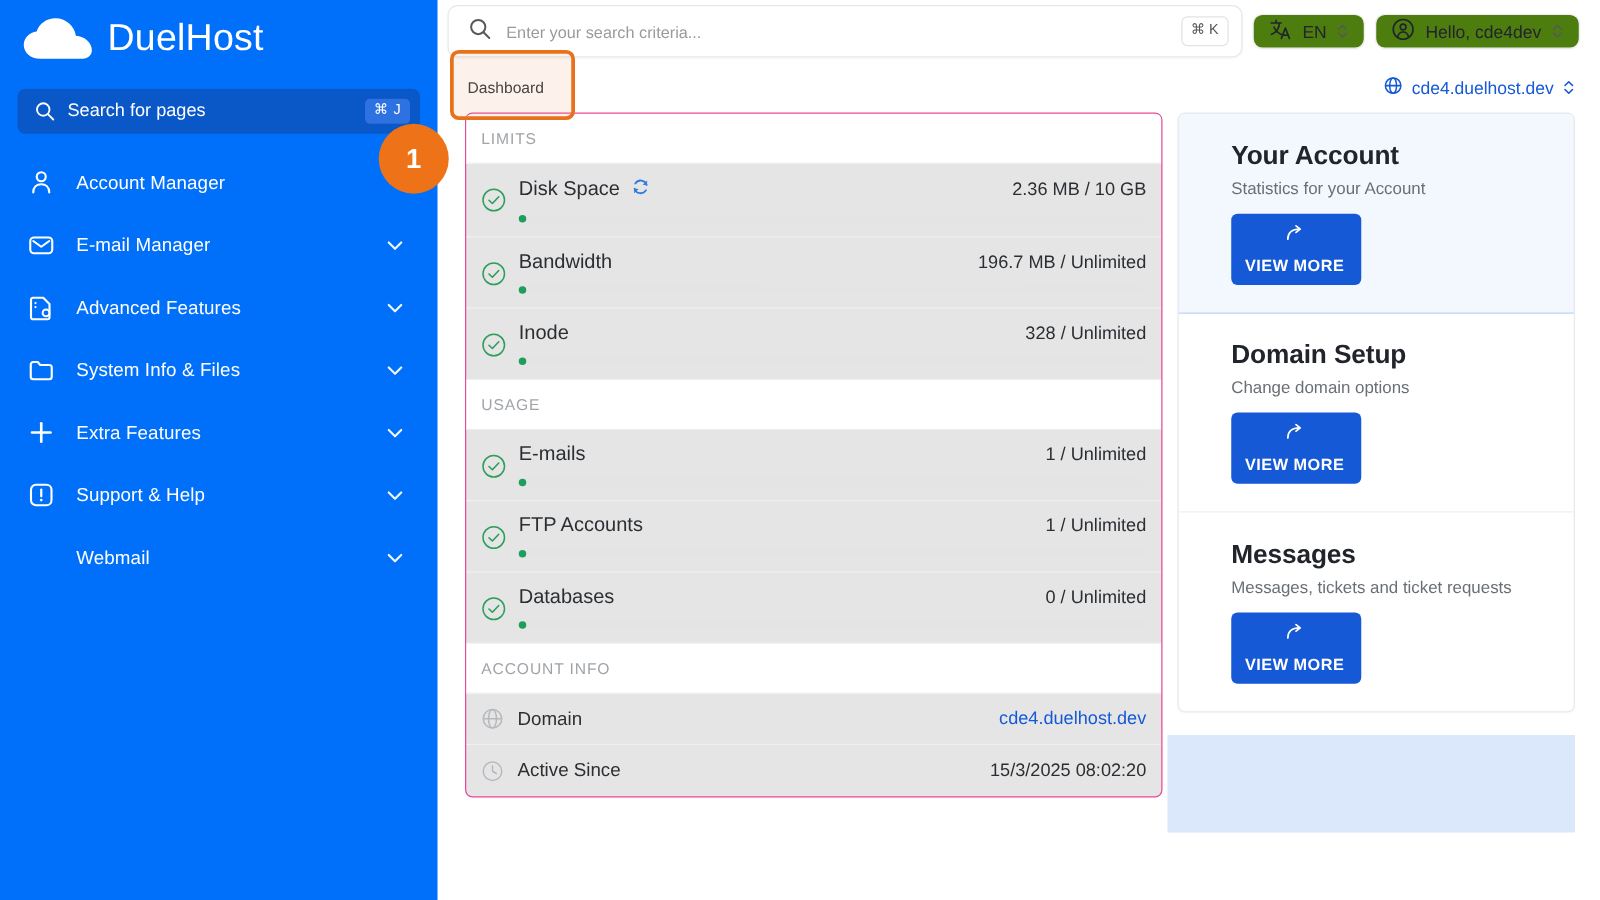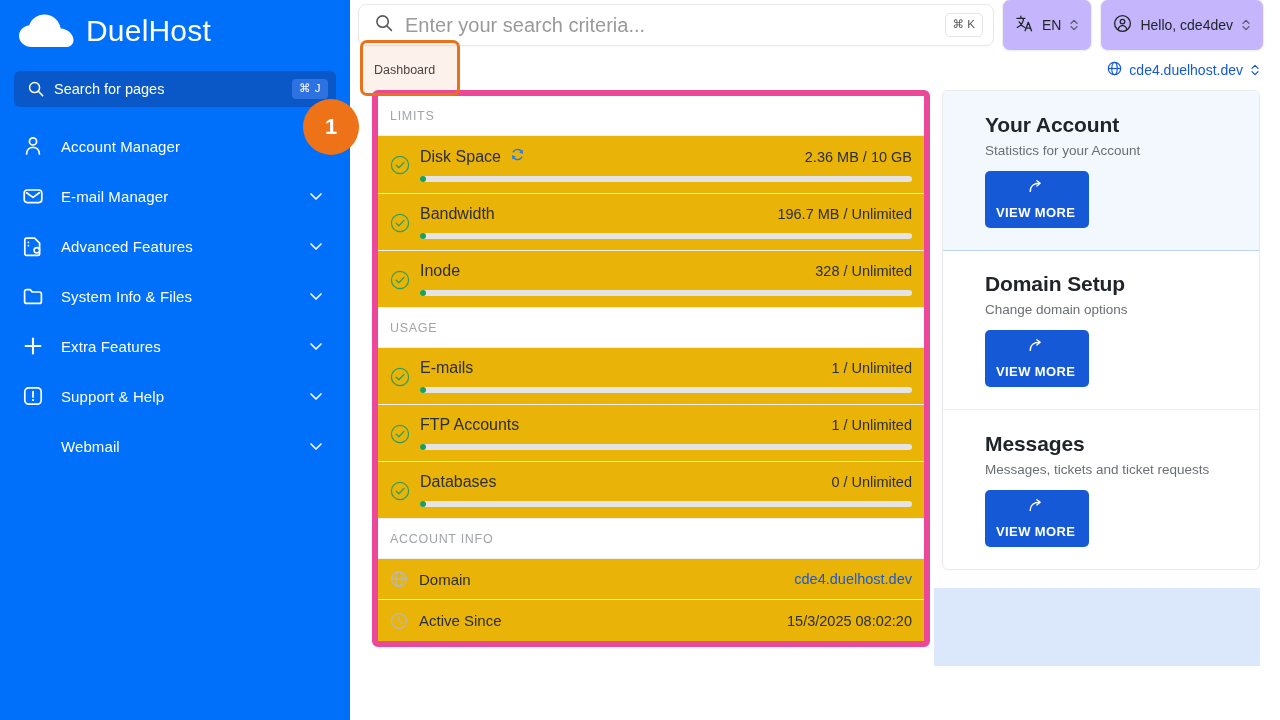--- a/index.html
+++ b/index.html
@@ -64,28 +64,28 @@
     display: flex; align-items: center; gap: 8px;
     padding: 0 16px 0 8px;
     background: #ffffff;
   }
   .searchbox {
     flex: 1 1 auto; height: 42px;
     background: #ffffff; border: 1px solid #E8E8E8; border-radius: 8px;
     display: flex; align-items: center; gap: 12px; padding: 0 10px 0 16px;
     box-shadow: 0 1px 2px rgba(0,0,0,.03);
   }
-  .searchbox .sb-ph { flex: 1 1 auto; color: #9A9A9A; font-size: 20px; }
+  .searchbox .sb-ph { flex: 1 1 auto; color: #9A9A9A; font-size: 13px; }
   .kbd-light {
     border: 1px solid #E4E4E4; border-radius: 5px; color: #55585C;
     font-size: 11.5px; padding: 5px 7px; line-height: 1; background: #fff;
   }
   .pill {
-    height: 52px; border: 1px solid #EFEFEF; border-radius: 8px;
-    background: #c4b5fd; display: flex; align-items: center; gap: 8px;
+    height: 28px; border: 1px solid #EFEFEF; border-radius: 8px;
+    background: #4d7c0f; display: flex; align-items: center; gap: 8px;
     padding: 0 12px; font-size: 14px; color: #21252B;
     box-shadow: 0 1px 2px rgba(0,0,0,.03); cursor: pointer;
   }
   .updown { width: 10px; height: 14px; flex: 0 0 10px; }
 
   .crumbbar {
     height: 40px; flex: 0 0 40px;
     display: flex; align-items: center; justify-content: space-between;
     padding: 0 20px 0 24px;
   }
@@ -97,21 +97,21 @@
 
   .content {
     flex: 1 1 auto; display: flex; gap: 12px;
     padding: 0 20px 0 22px; align-items: flex-start;
     position: relative;
   }
 
   
   .stats-card {
     width: 558px; flex: 0 0 558px;
-    background: #eab308; border: 6px solid #ec4899; border-radius: 6px;
+    background: #e5e5e5; border: 1px solid #ec4899; border-radius: 6px;
     overflow: hidden;
     box-shadow: 0 1px 2px rgba(0,0,0,.02);
   }
   .sec-head {
     font-size: 12.5px; color: #A0A4A8; letter-spacing: .7px;
     padding: 13px 0 12px 12px; border-bottom: 1px solid #EFEFEF;
     background: #fff;
   }
   .stat-row {
     border-bottom: 1px solid #EFEFEF;

